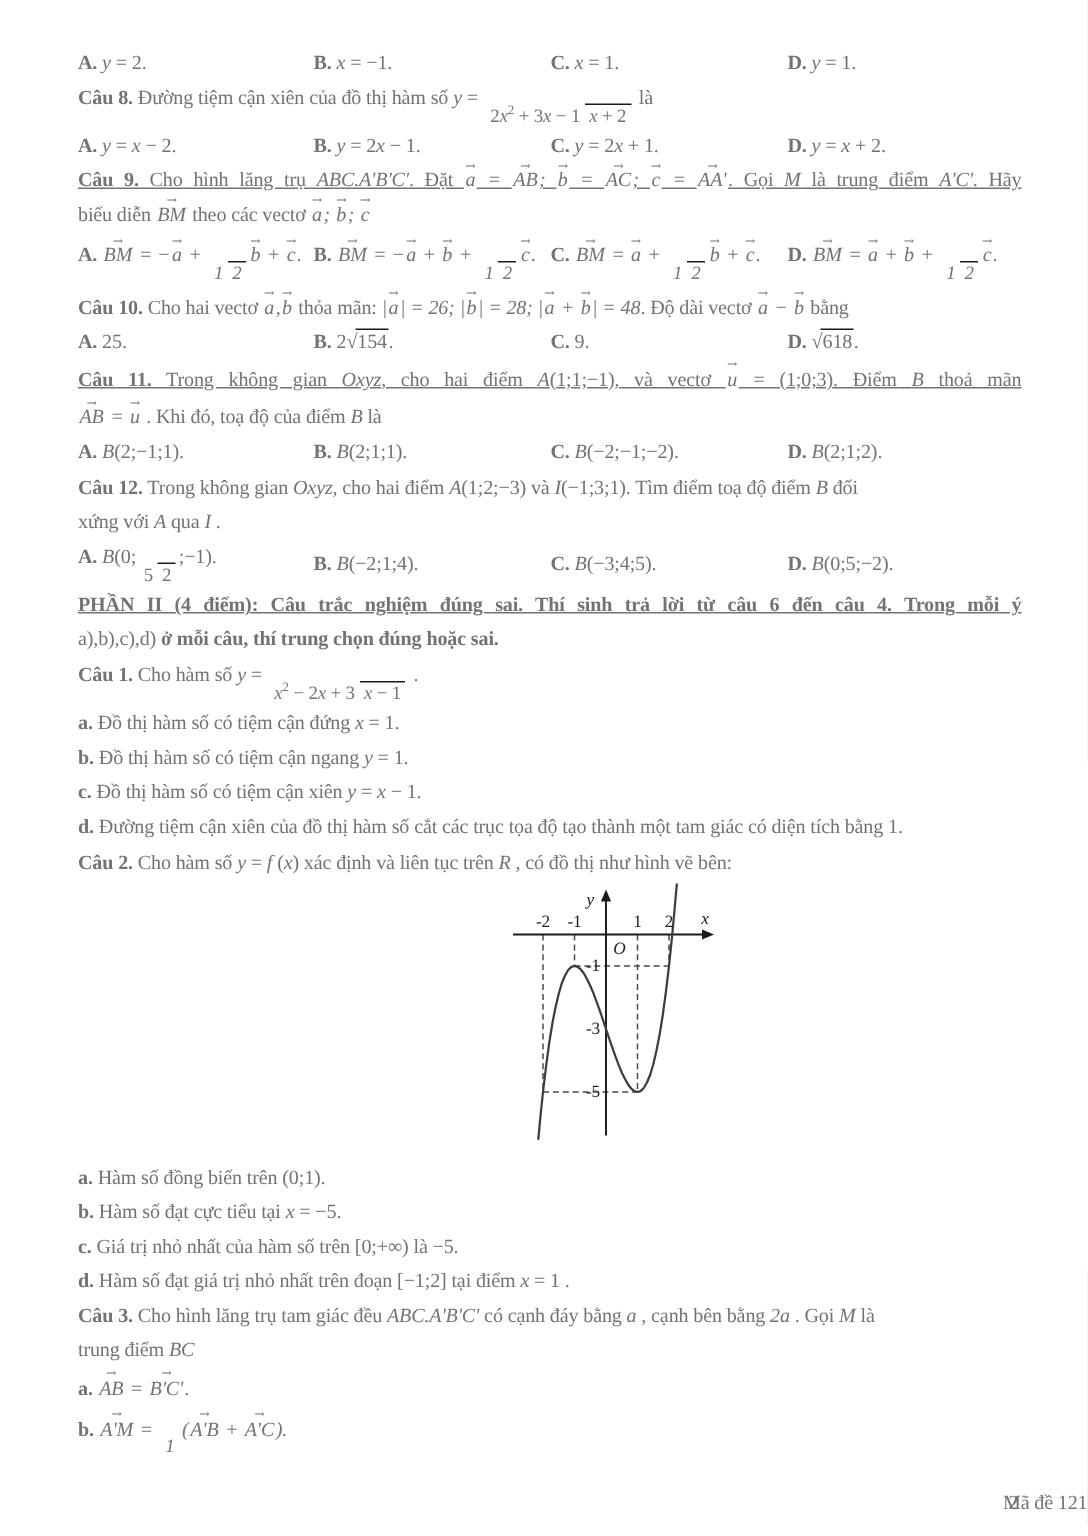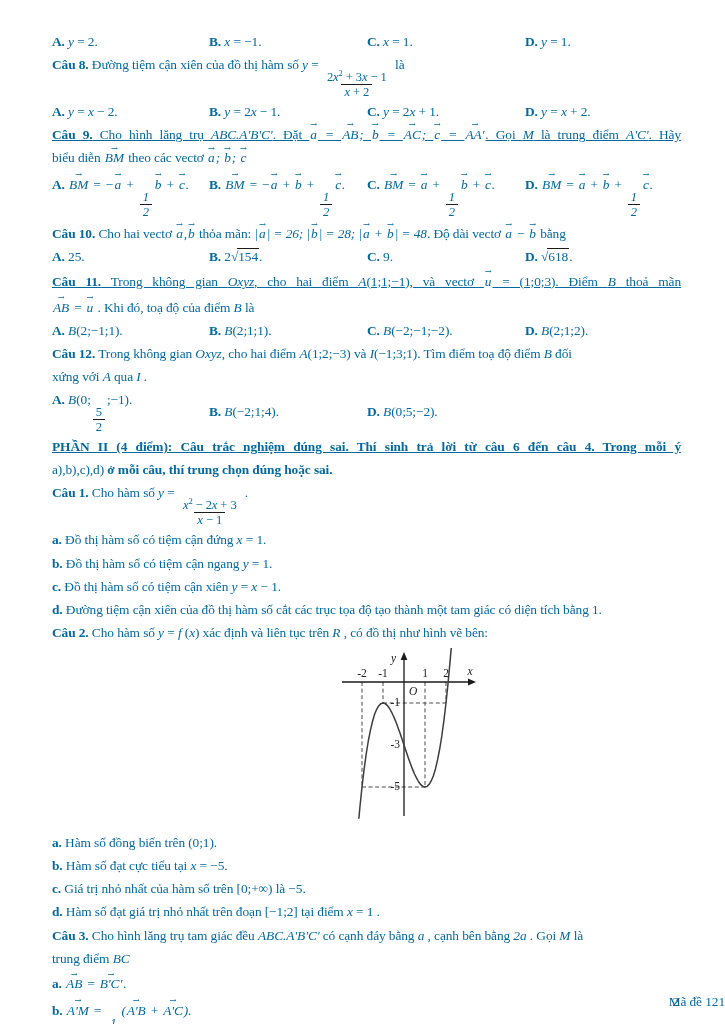--- a/index.html
+++ b/index.html
@@ -1,30 +1,30 @@
 <!DOCTYPE html>
 <html><head>
 <meta charset="utf-8">
 <style>
   html,body{margin:0;padding:0;background:#e8e8e8;}
   .page{
     width:725px;height:1024px;box-sizing:border-box;position:relative;
-    margin:0 auto;background:#ffffff;color:#0369a1;overflow:hidden;
+    margin:0 auto;background:#ffffff;color:#737373;overflow:hidden;
     padding:30px 44px 0 52px;
     font-family:"Liberation Serif","DejaVu Serif",serif;
     font-size:13.4px;line-height:1.5;letter-spacing:-0.1px;
   }
   p.line{margin:0;padding:1.5px 0;}
   .opt-row{display:grid;grid-template-columns:157px 158px 158px 1fr;padding:1.5px 0;align-items:center;}
   .opt{white-space:nowrap;}
   b{font-weight:bold;}
   .mi{font-style:italic;}
   sup{font-size:0.68em;line-height:0;}
   
-  .frac{display:inline-flex;flex-direction:column;align-items:center;vertical-align:-0.95em;
+  .frac{display:inline-flex;flex-direction:row;align-items:center;vertical-align:-0.95em;
         line-height:1.12;font-size:0.94em;margin:0 2px;text-align:left;}
   .frac .num{display:block;padding:0 3px;}
   .frac .den{display:block;border-top:1.2px solid #1b1b1b;padding:0 3px;}
   
   .vec{position:relative;display:inline-block;white-space:nowrap;padding:0 1px;}
   .vec-arrow{position:absolute;left:50%;top:-0.78em;transform:translateX(-50%);
              font-size:0.62em;font-style:normal;font-family:"DejaVu Serif","DejaVu Sans",serif;}
   
   .sqrt{white-space:nowrap;}
   .sqrt .rad{font-style:normal;margin-right:-1px;}
@@ -107,20 +107,21 @@
 
   <section>
     <p class="line"><b>Câu 12.</b> Trong không gian <span class="mi">Oxyz</span>, cho hai điểm <span class="mi">A</span>(1;2;−3) và <span class="mi">I</span>(−1;3;1). Tìm điểm toạ độ điểm <span class="mi">B</span> đối</p>
     <p class="line">xứng với <span class="mi">A</span> qua <span class="mi">I</span> .</p>
     <div class="opt-row">
       <span class="opt"><b>A.</b> <span class="mi">B</span>(0;<span class="frac">
             <span class="num">5</span>
             <span class="den">2</span>
           </span>;−1).</span>
       <span class="opt"><b>B.</b> <span class="mi">B</span>(−2;1;4).</span>
+      <span class="opt"><b>C.</b> <span class="mi">B</span>(−3;4;5).</span>
       <span class="opt"><b>D.</b> <span class="mi">B</span>(0;5;−2).</span>
     </div>
   </section>
 
   <section>
     <p class="line just"><b>PHẦN II (4 điểm): Câu trắc nghiệm đúng sai. Thí sinh trả lời từ câu 6 đến câu 4. Trong mỗi ý</b></p>
     <p class="line">a),b),c),d) <b>ở mỗi câu, thí trung chọn đúng hoặc sai.</b></p>
   </section>
 
   <section>

